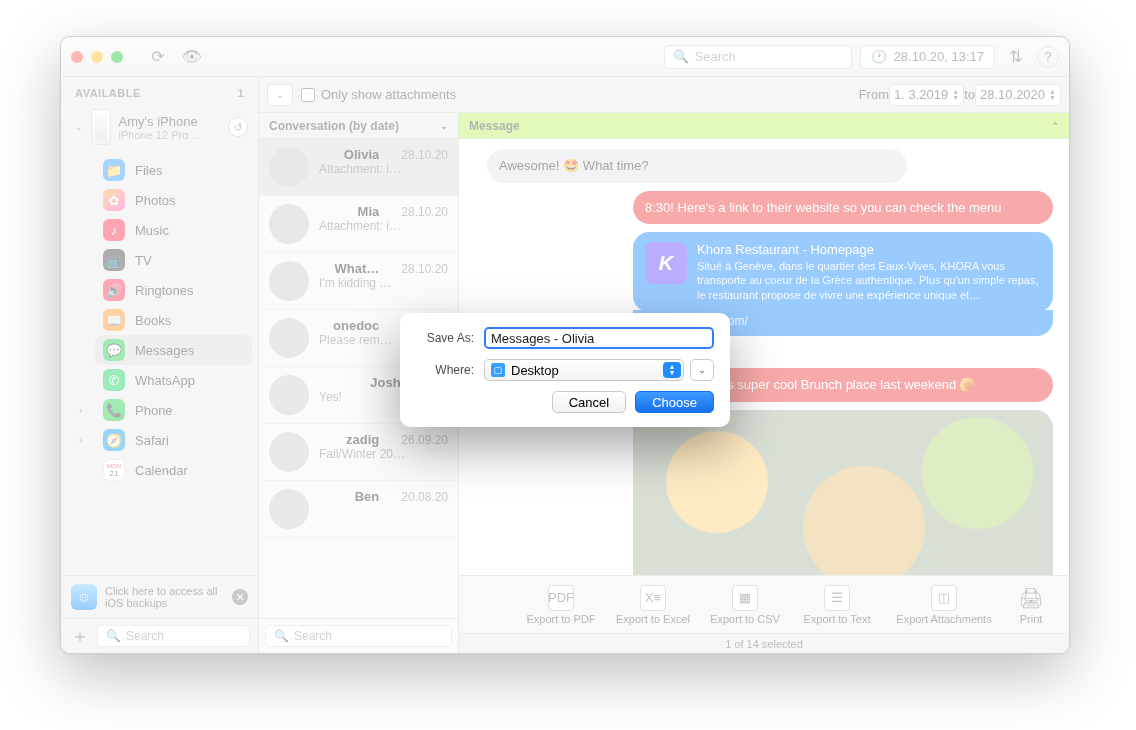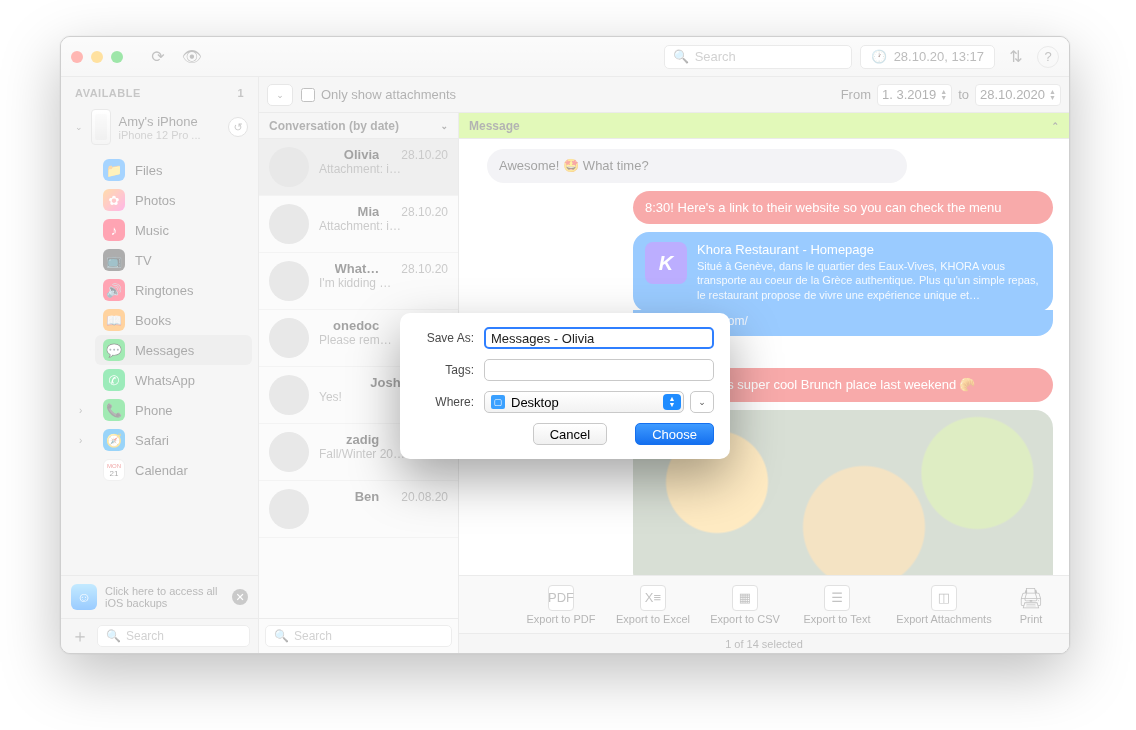--- a/index.html
+++ b/index.html
@@ -85,21 +85,21 @@
   .conv .ct{flex:1;min-width:0;}
   .conv .r1{display:flex;gap:22px;align-items:baseline;justify-content:flex-end;}
   .conv .nm{font-size:13px;font-weight:600;color:#333;white-space:nowrap;overflow:hidden;text-overflow:ellipsis;}
   .conv .dt{font-size:12px;color:#8a8a8a;}
   .conv .pv{font-size:12px;color:#8a8a8a;white-space:nowrap;overflow:hidden;text-overflow:ellipsis;}
   .mid-search{padding:6px;border-top:1px solid #d3d3d3;background:#f7f7f7;}
   .mid-search .sb-search{width:100%;}
 
   
   .right{flex:1;display:flex;flex-direction:column;background:#fff;}
-  .datebar{height:36px;border-bottom:1px solid #d3d3d3;background:#ececec;display:flex;align-items:center;justify-content:flex-end;padding:0 10px;font-size:13px;color:#555;gap:6px;}
+  .datebar{height:36px;border-bottom:1px solid #d3d3d3;background:#ececec;display:flex;align-items:center;justify-content:flex-end;padding:0 10px;font-size:13px;color:#555;}
   .datebar .fld{border:1px solid #d0d0d0;border-radius:4px;background:#fff;height:22px;display:flex;align-items:center;padding:0 4px;}
   .datebar .step{display:flex;flex-direction:column;font-size:7px;color:#777;line-height:6px;padding-left:4px;}
   .msg-head{height:26px;background:#bef264;border-bottom:1px solid #d3d3d3;display:flex;align-items:center;justify-content:space-between;padding:0 10px;font-size:12px;font-weight:600;color:#585858;}
   .messages{flex:1;padding:10px 16px;overflow:hidden;position:relative;}
   .bubble{max-width:420px;padding:8px 12px;border-radius:18px;font-size:13px;margin-bottom:8px;line-height:1.35;}
   .bub-in{background:#e5e5ea;color:#333;}
   .bub-out{background:#ef4444;color:#fff;margin-left:auto;}
   .linkcard{display:flex;gap:10px;background:#1f8cff;color:#fff;border-radius:16px;padding:10px 12px;max-width:420px;margin-left:auto;margin-bottom:2px;}
   .linkcard .lk{width:42px;height:42px;border-radius:8px;background:#6a4cff;display:flex;align-items:center;justify-content:center;font-size:20px;font-style:italic;font-weight:700;flex-shrink:0;}
   .linkcard .ttl{font-size:13px;font-weight:500;margin-bottom:2px;}
@@ -133,21 +133,21 @@
   .row{display:flex;align-items:center;gap:10px;margin-bottom:10px;}
   .row .lbl{width:58px;text-align:right;font-size:12px;color:#4a4a4a;}
   .txt{flex:1;height:22px;border:1px solid #c9c9c9;border-radius:5px;padding:2px 6px;font-size:13px;}
   .txt.focus{border:2px solid #2f7fff;padding:1px 5px;}
   .sel-txt::selection{background:#b4d5ff;}
   .sel-wrap{flex:1;position:relative;}
   .select{height:22px;border:1px solid #c9c9c9;border-radius:5px;background:linear-gradient(#fff,#f2f2f2);display:flex;align-items:center;padding:0 24px 0 6px;font-size:13px;position:relative;}
   .select .fo{width:14px;height:14px;background:#3aa0ff;border-radius:2px;margin-right:6px;display:inline-flex;align-items:center;justify-content:center;color:#fff;font-size:9px;}
   .select .cap{position:absolute;right:2px;top:2px;bottom:2px;width:18px;border-radius:4px;background:#1f8cff;color:#fff;display:flex;flex-direction:column;align-items:center;justify-content:center;font-size:7px;line-height:6px;}
   .morebtn{width:24px;height:22px;border:1px solid #c9c9c9;border-radius:5px;background:#fff;display:flex;align-items:center;justify-content:center;font-size:11px;color:#555;}
-  .btnrow{display:flex;justify-content:flex-end;gap:28px;margin-top:6px;}
+  .btnrow{display:flex;justify-content:flex-end;gap:9px;margin-top:6px;}
   .btn{height:22px;border-radius:5px;padding:0 16px;font-size:13px;border:1px solid #c9c9c9;background:linear-gradient(#fff,#f0f0f0);display:flex;align-items:center;}
   .btn.primary{background:linear-gradient(#3f9bff,#1570ef);color:#fff;border-color:#1570ef;}
 
   .chev{font-size:9px;}
 
   
   .av1{background:radial-gradient(circle at 40% 40%,#ffb08a,#d67a4e);} 
   .av2{background:#d9d9d9;} .av3{background:linear-gradient(#8ec7e6,#5aa7d6);}
   .av4{background:#e0e0e0;border:1px solid #ccc;} .av5{background:linear-gradient(#a4c8a0,#6a9a6a);}
   .av6{background:#e0e0e0;border:1px solid #ccc;} .av7{background:conic-gradient(#e66,#ec6,#6c6,#6cc,#66c,#c6c,#e66);}
@@ -427,24 +427,20 @@
   </div>
 
   <div class="dim"></div>
 
   <div class="sheet">
     <div class="row">
       <div class="lbl">Save As:</div>
       <input class="txt focus sel-txt" style="color: rgb(34, 34, 34);" value="Messages - Olivia">
     </div>
     <div class="row">
-      <div class="lbl">Tags:</div>
-      <input class="txt" style="">
-    </div>
-    <div class="row">
       <div class="lbl">Where:</div>
       <div class="sel-wrap" style="display:flex;gap:6px;">
         <div class="select" style="flex:1;">
           <span class="fo">▢</span>
           <span>Desktop</span>
           <span class="cap">▲<br>▼</span>
         </div>
         <div class="morebtn">
             <span class="chev">⌄</span>
           </div>

